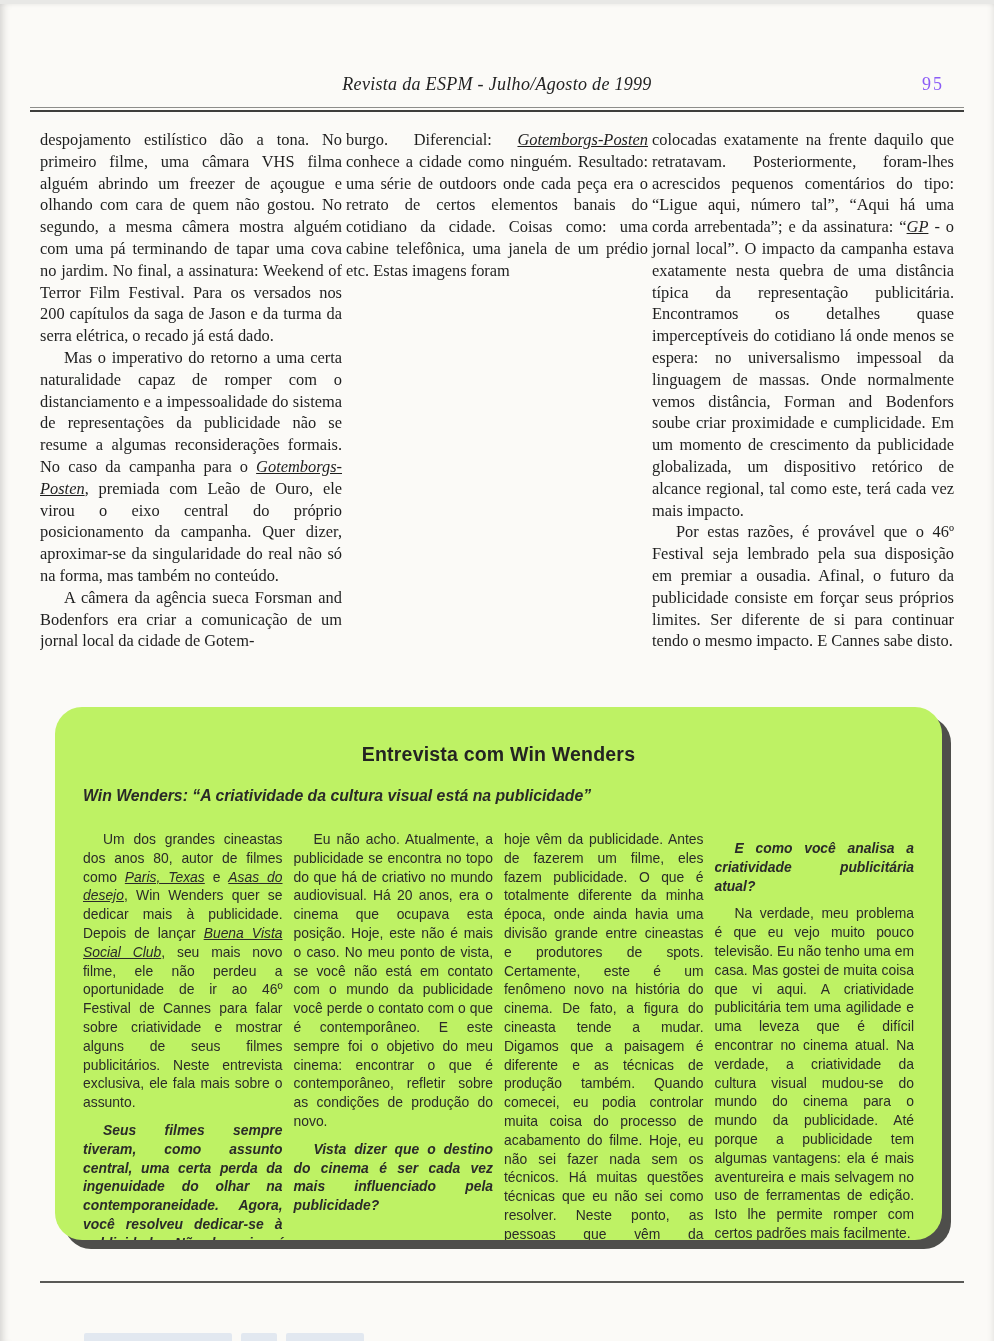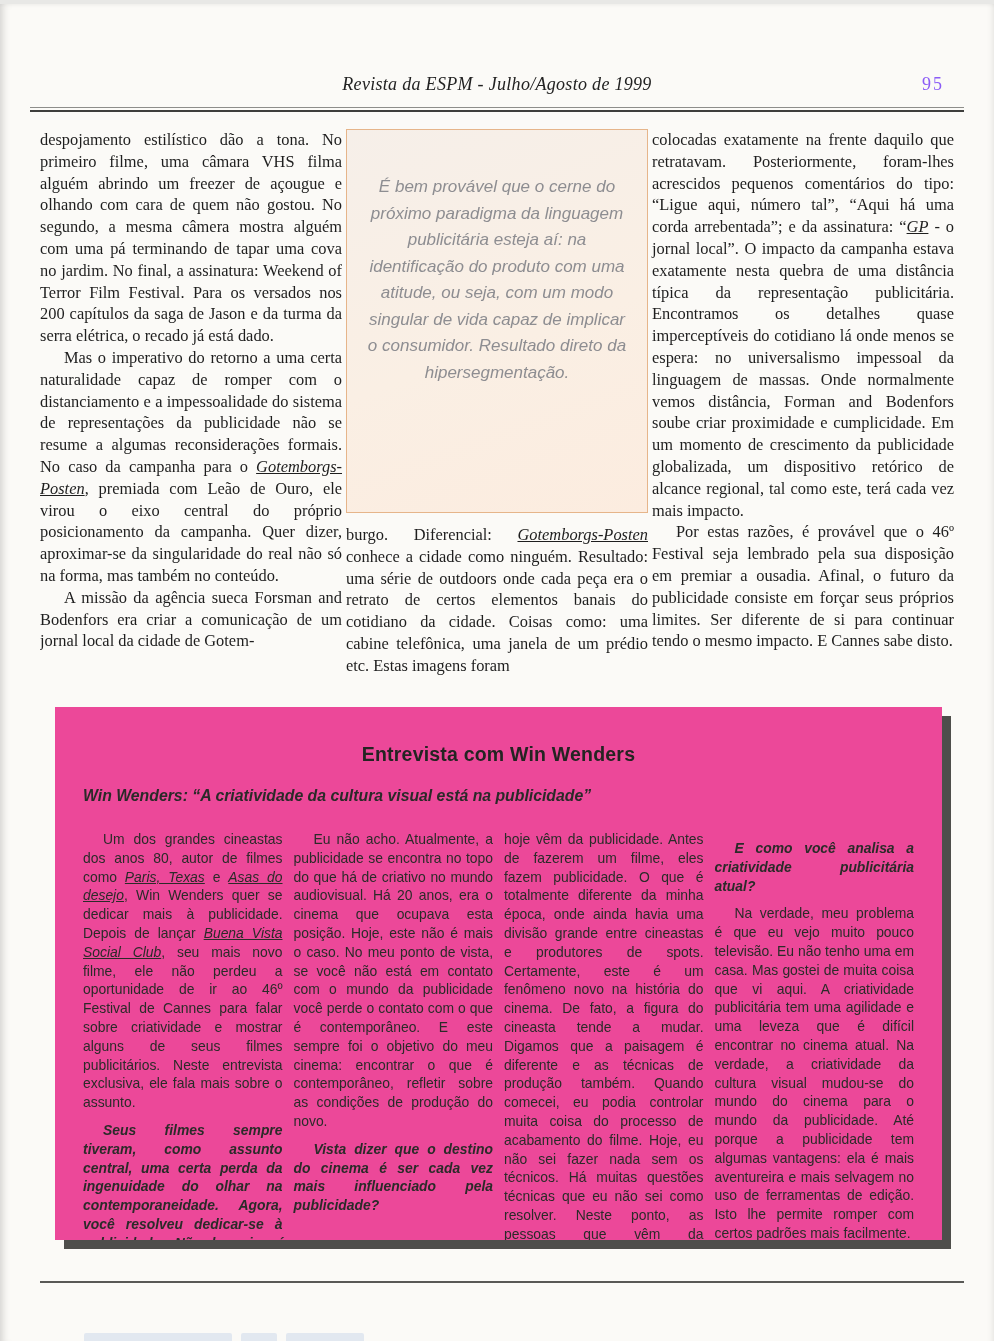--- a/index.html
+++ b/index.html
@@ -40,26 +40,27 @@
     font-style:italic; font-size:17px; line-height:26.5px;
     color:#8d8d91;
   }
 
   
   .interview {
     position:relative;
     box-sizing:border-box;
     margin:16px 12px 0 15px;
     height:533px;
-    background:#ec4899;
+    background:#bef264;
     box-shadow:9px 9px 0 0 #4e4e4b;
     padding:32px 28px 26px 28px;
     overflow:hidden;
     font-family:"Liberation Sans", sans-serif;
     color:#2b2b29;
+    border-radius:27px;
   }
   .interview h2 { margin:4px 0 0; text-align:center; font-size:19.5px; letter-spacing:.2px; color:#242422; }
   .interview h3 { margin:21px 0 0; text-align:left; font-size:15.8px; font-weight:bold; font-style:italic; color:#2a2a28; }
   .int-cols { display:flex; gap:11px; margin-top:25px; }
   .icol { flex:1; text-align:justify; font-size:13.9px; line-height:18.8px; }
   .icol p { margin:0; }
   .icol p.indent { text-indent:20px; }
   .icol p.question { font-weight:bold; font-style:italic; margin:9px 0; }
   .icol p.question.indent { text-indent:20px; }
 
@@ -81,26 +82,23 @@
   <div class="hdr">
     <div class="journal">Revista da ESPM - Julho/Agosto de 1999</div>
     <div class="pagenum">95</div>
   </div>
   <div class="rule-double"></div>
 
   <div class="article">
     <div class="col">
         <p class="">despojamento estilístico dão a tona. No primeiro filme, uma câmara VHS filma alguém abrindo um freezer de açougue e olhando com cara de quem não gostou. No segundo, a mesma câmera mostra alguém com uma pá terminando de tapar uma cova no jardim. No final, a assinatura: Weekend of Terror Film Festival. Para os versados nos 200 capítulos da saga de Jason e da turma da serra elétrica, o recado já está dado.</p>
         <p class=" indent">Mas o imperativo do retorno a uma certa naturalidade capaz de romper com o distanciamento e a impessoalidade do sistema de representações da publicidade não se resume a algumas reconsiderações formais. No caso da campanha para o <i>Gotemborgs-Posten</i>, premiada com Leão de Ouro, ele virou o eixo central do próprio posicionamento da campanha. Quer dizer, aproximar-se da singularidade do real não só na forma, mas também no conteúdo.</p>
-        <p class=" indent">A missão da agência sueca Forsman and Bodenfors era criar a comunicação de um jornal local da cidade de Gotem-</p>
+        <p class=" indent">A câmera da agência sueca Forsman and Bodenfors era criar a comunicação de um jornal local da cidade de Gotem-</p>
       </div>
     <div class="col">
-      <div class="pullquote">
-        <p>É bem provável que o cerne do próximo paradigma da linguagem publicitária esteja aí: na identificação do produto com uma atitude, ou seja, com um modo singular de vida capaz de implicar o consumidor. Resultado direto da hipersegmentação.</p>
-      </div>
       <div>
           <p class="">burgo. Diferencial: <i>Gotemborgs-Posten</i> conhece a cidade como ninguém. Resultado: uma série de outdoors onde cada peça era o retrato de certos elementos banais do cotidiano da cidade. Coisas como: uma cabine telefônica, uma janela de um prédio etc. Estas imagens foram</p>
         </div>
     </div>
     <div class="col">
         <p class="">colocadas exatamente na frente daquilo que retratavam. Posteriormente, foram-lhes acrescidos pequenos comentários do tipo: “Ligue aqui, número tal”, “Aqui há uma corda arrebentada”; e da assinatura: “<i>GP</i> - o jornal local”. O impacto da campanha estava exatamente nesta quebra de uma distância típica da representação publicitária. Encontramos os detalhes quase imperceptíveis do cotidiano lá onde menos se espera: no universalismo impessoal da linguagem de massas. Onde normalmente vemos distância, Forman and Bodenfors soube criar proximidade e cumplicidade. Em um momento de crescimento da publicidade globalizada, um dispositivo retórico de alcance regional, tal como este, terá cada vez mais impacto.</p>
         <p class=" indent">Por estas razões, é provável que o 46º Festival seja lembrado pela sua disposição em premiar a ousadia. Afinal, o futuro da publicidade consiste em forçar seus próprios limites. Ser diferente de si para continuar tendo o mesmo impacto. E Cannes sabe disto.</p>
       </div>
   </div>
 

